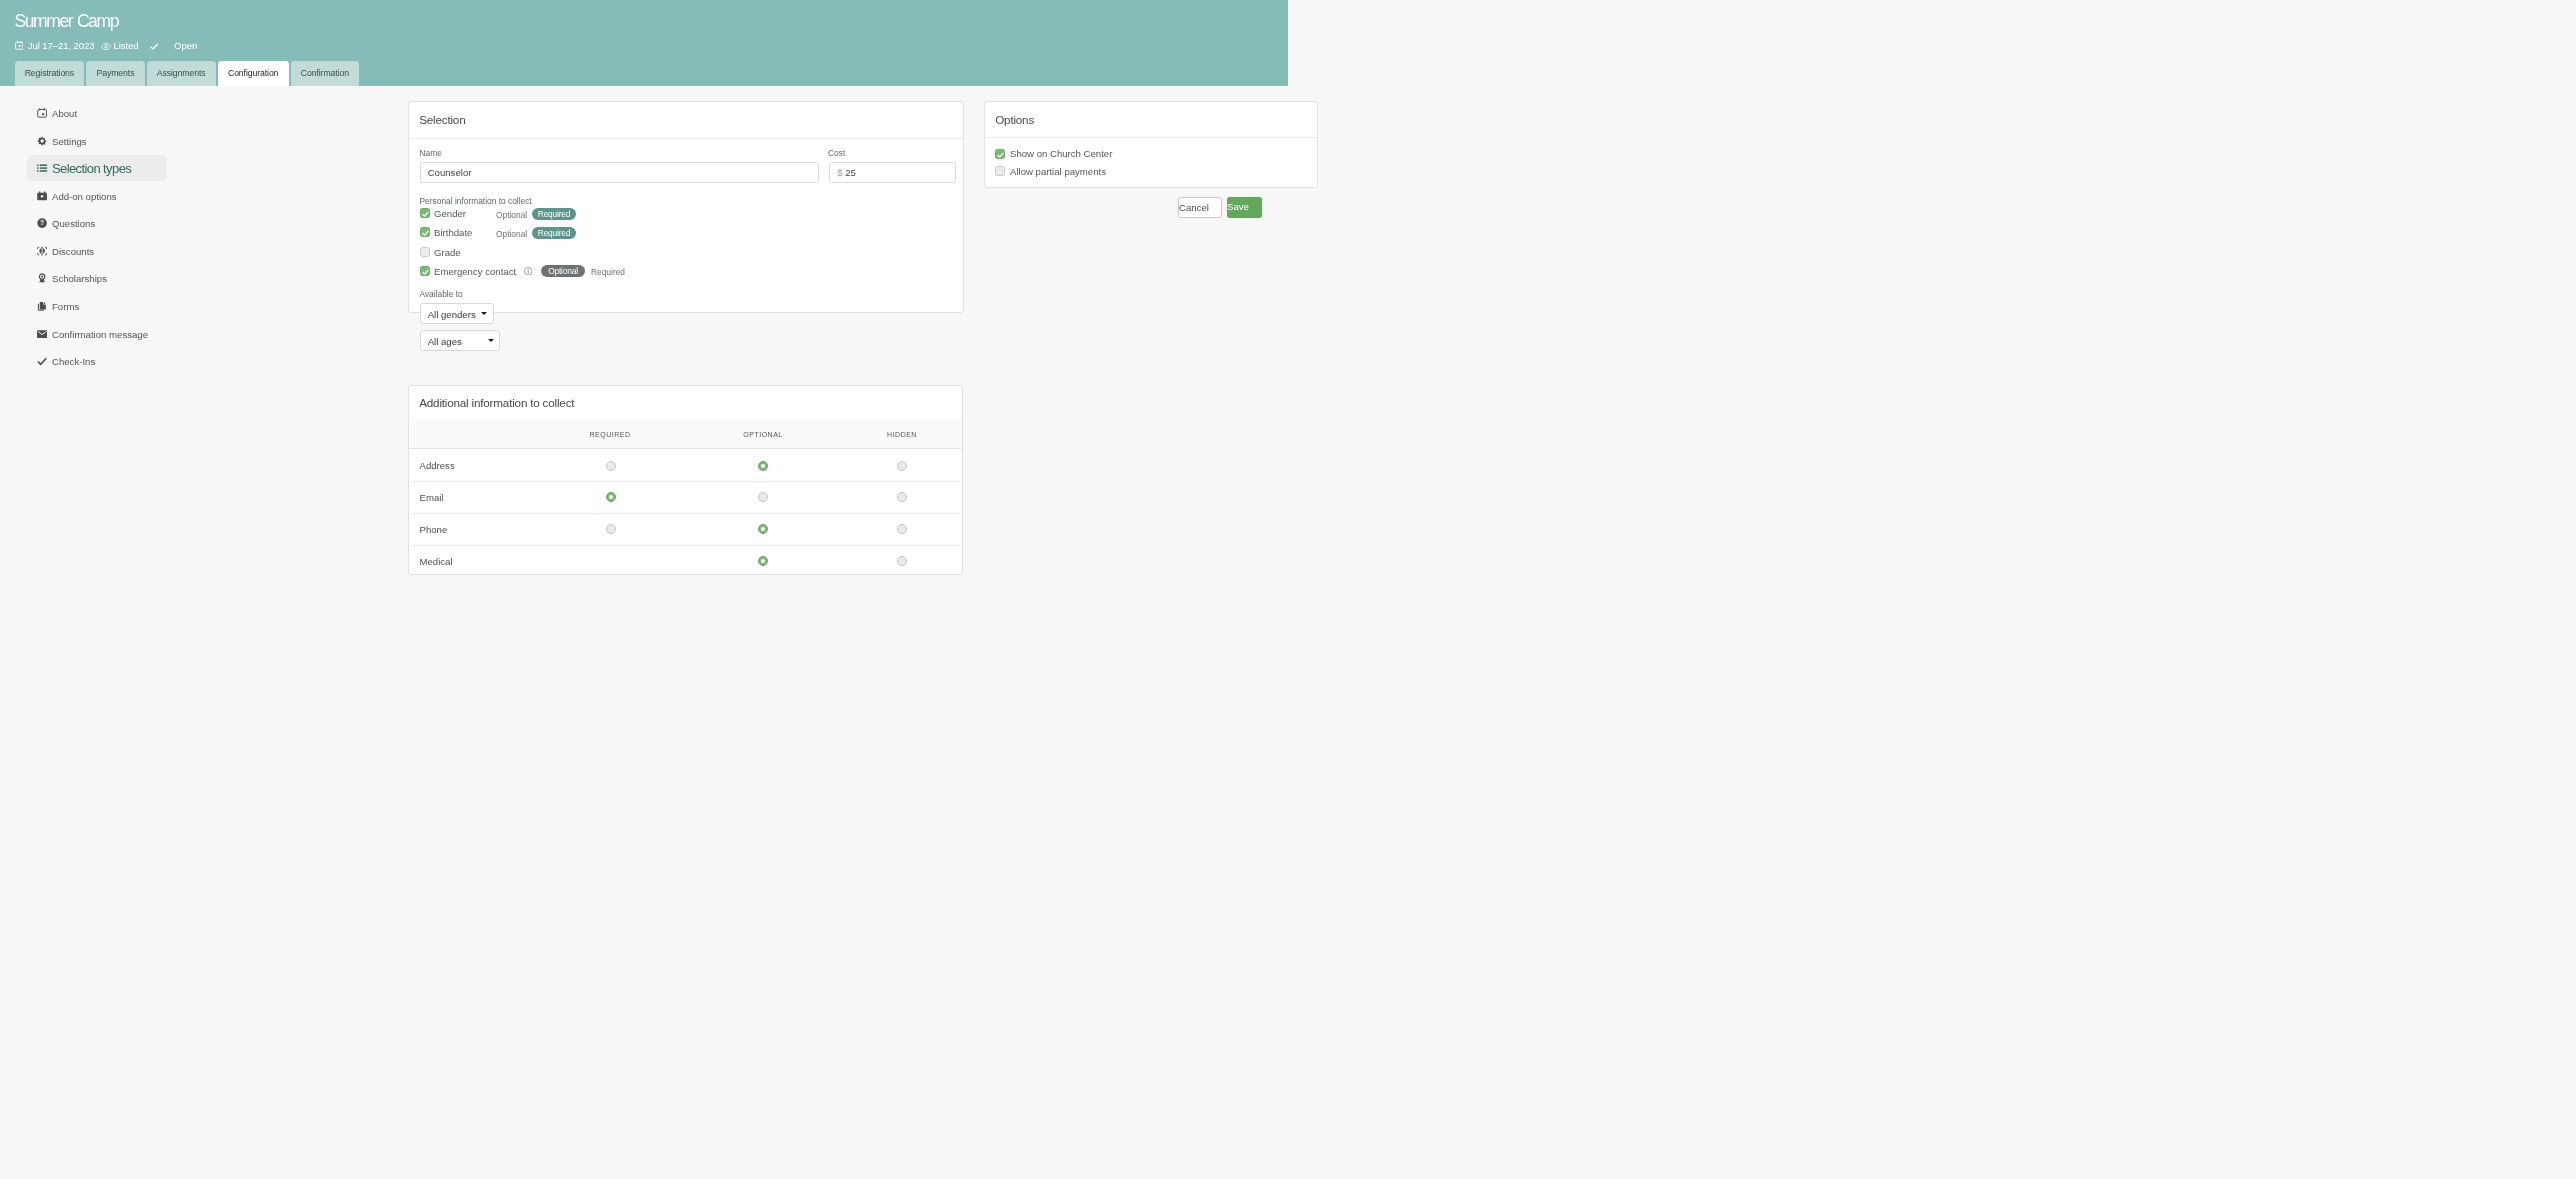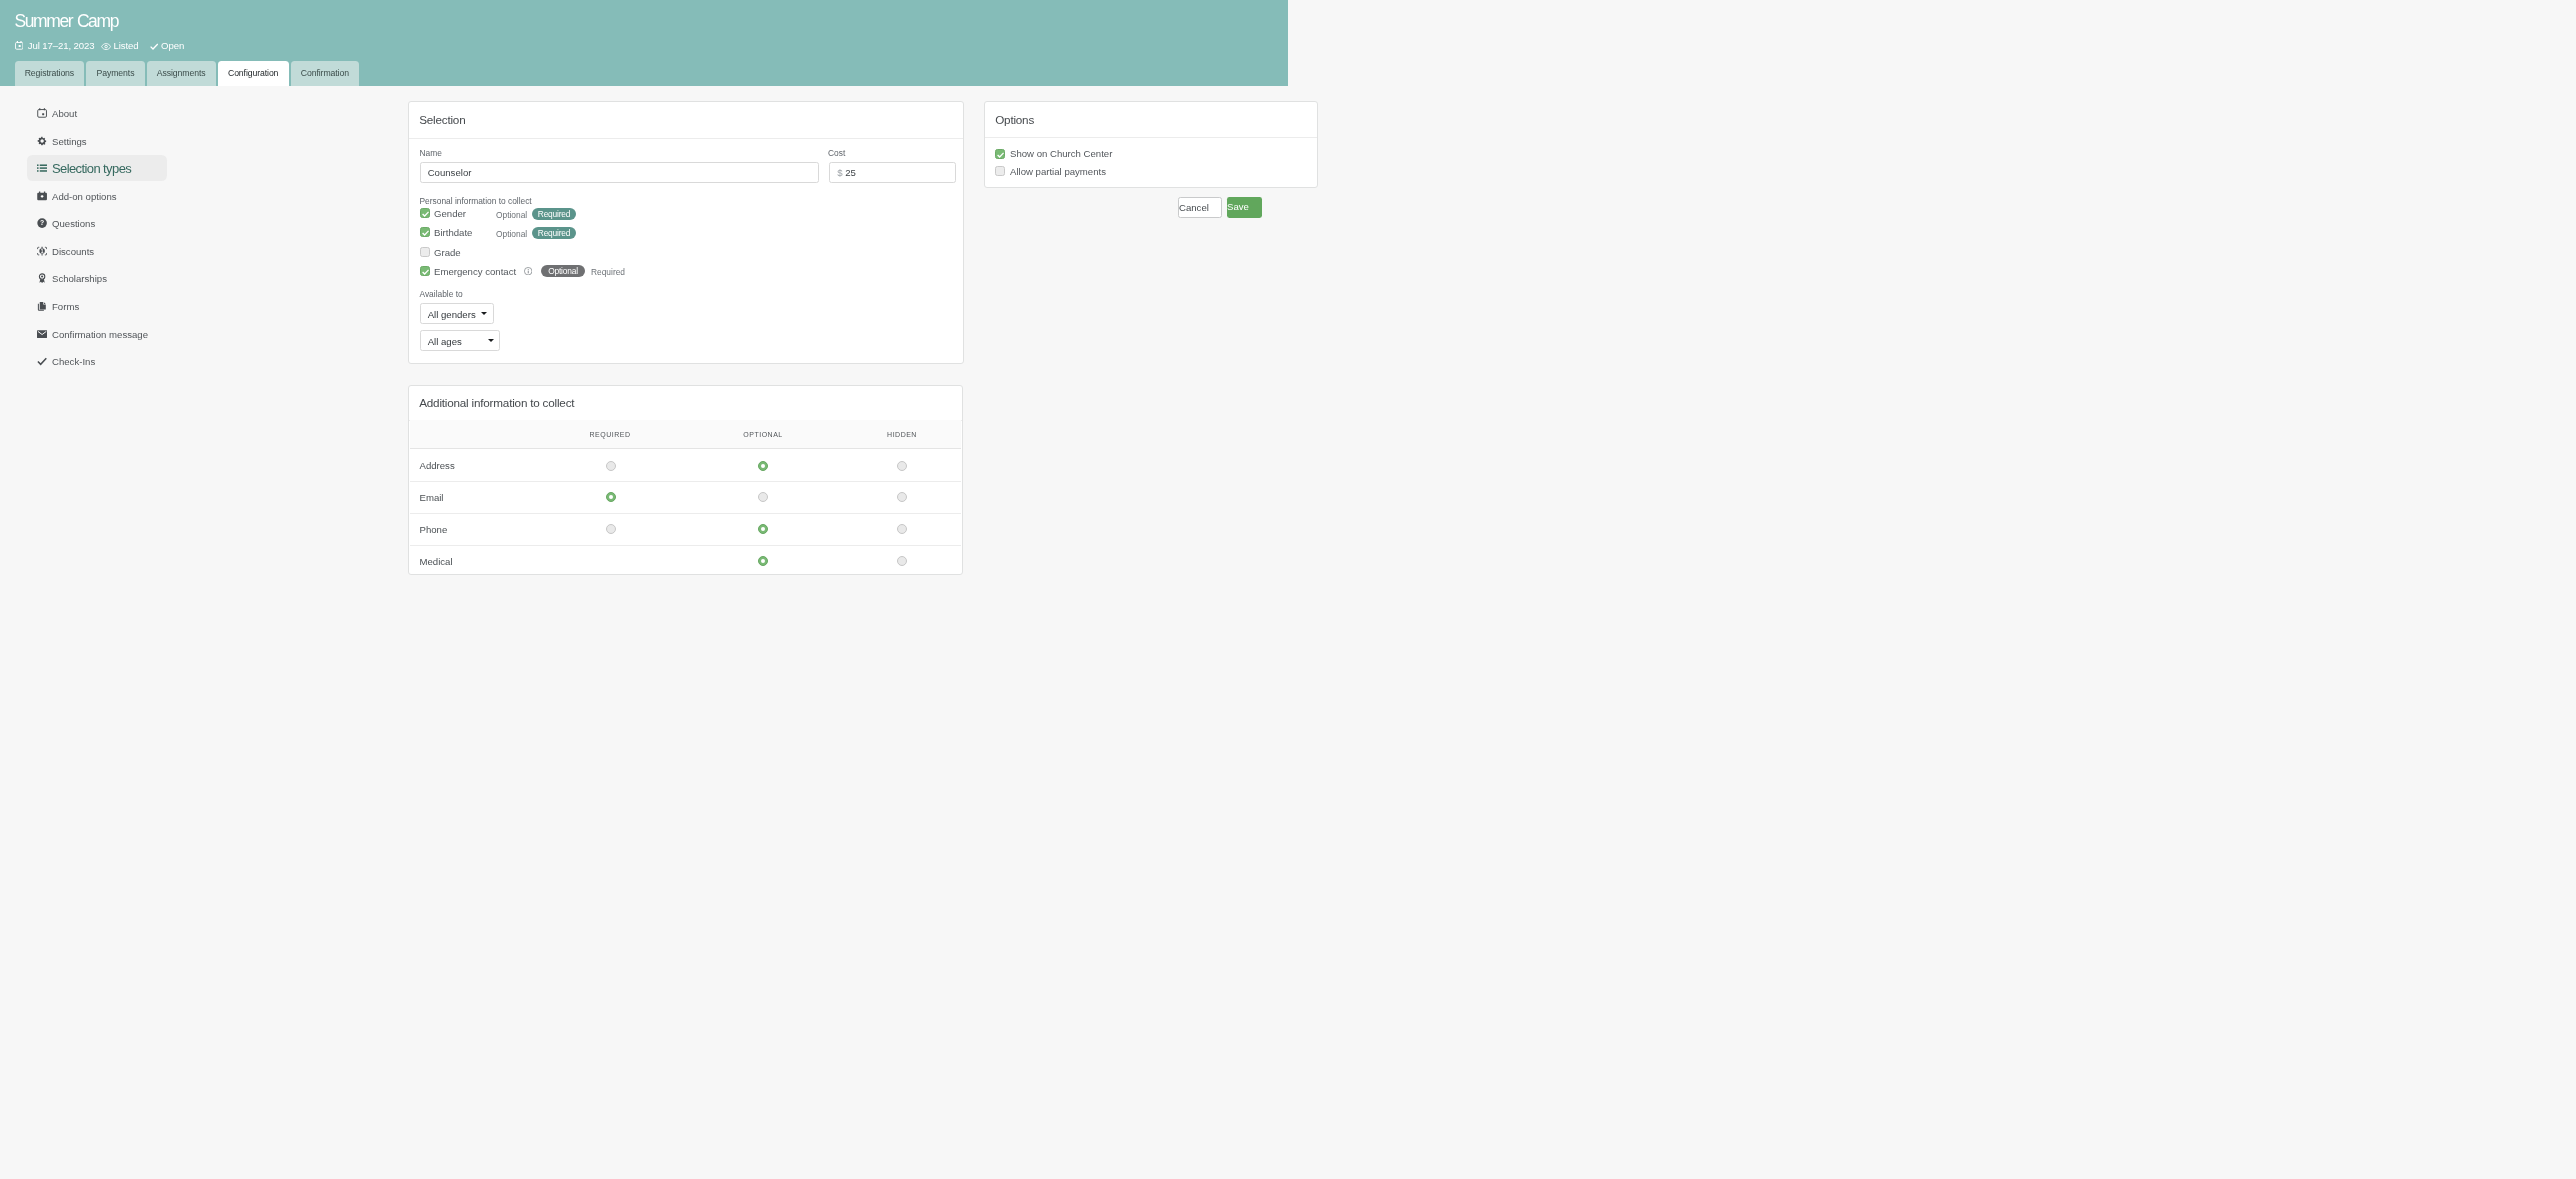--- a/index.html
+++ b/index.html
@@ -58,21 +58,21 @@
       </svg>
     <span style="margin-left:1.8px">Jul 17–21, 2023</span>
     <svg style="display:inline-block;margin-left:3.6px" width="10.2" height="7.2" viewBox="0 0 17 12">
         <path fill="none" stroke="#fff" stroke-width="1.4" d="M8.5 1C4.9 1 2.2 3.4 1 6c1.2 2.6 3.9 5 7.5 5s6.3-2.4 7.5-5c-1.2-2.6-3.9-5-7.5-5z"></path>
         <circle cx="8.5" cy="6" r="2.1" fill="none" stroke="#fff" stroke-width="1.5"></circle>
       </svg>
     <span style="margin-left:0px">Listed</span>
     <svg style="display:inline-block;margin-left:9px" width="8.4" height="7.2" viewBox="0 0 14 12">
         <path fill="none" stroke="#fff" stroke-width="2.2" d="M1 6L5 10 13 1.6"></path>
       </svg>
-    <span style="margin-left:0">Open</span>
+    <span style="margin-left:13px">Open</span>
   </div>
   <div class="tabs">
     <div class="tab">Registrations</div>
     <div class="tab">Payments</div>
     <div class="tab">Assignments</div>
     <div class="tab active">Configuration</div>
     <div class="tab">Confirmation</div>
   </div>
 </div>
 
@@ -153,21 +153,21 @@
     </svg>
   <span class="lb">Confirmation message</span>
 </div>
 <div class="nav-item" style="top:348px">
   <svg class="ic" viewBox="0 0 17 17">
       <path fill="none" stroke="#4a4e52" stroke-width="2.6" d="M1.5 9.2l4.6 4.6L15.5 3.6"></path>
     </svg>
   <span class="lb">Check-Ins</span>
 </div>
 
-<div class="card" style="left:408px; top:101px; width:556px; height:263px;">
+<div class="card" style="left:408px; top:101px; width:556px; height:212px;">
   <h2 style="top:11px">Selection</h2>
   <div class="hd-line" style="top:36px"></div>
   <div class="lbl" style="left:10.5px; top:46px">Name</div>
   <div class="inp" style="left:10.5px; top:60px; width:399px; height:20.5px">
       <span>Counselor</span>
     </div>
   <div class="lbl" style="left:419px; top:46px">Cost</div>
   <div class="inp" style="left:420px; top:60px; width:127px; height:20.5px">
       <span><i style="font-style:normal;color:#9ca1a6">$</i> 25</span>
     </div>

